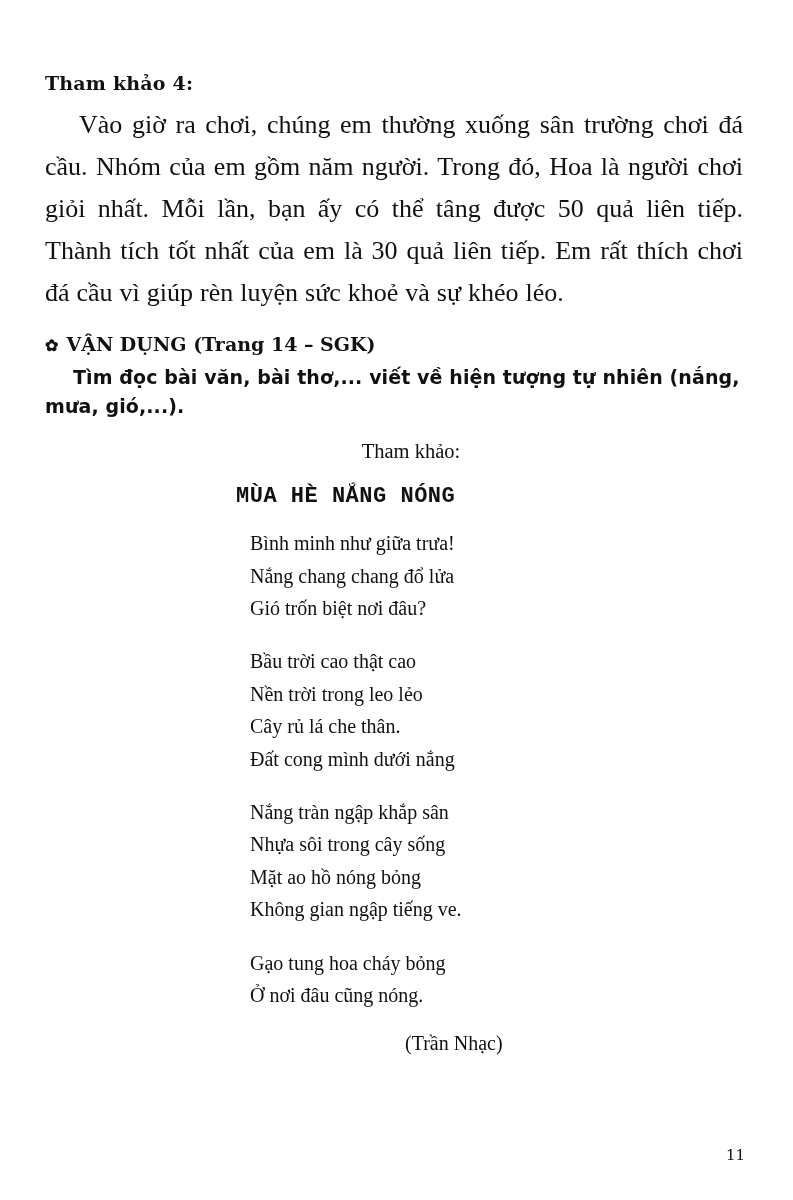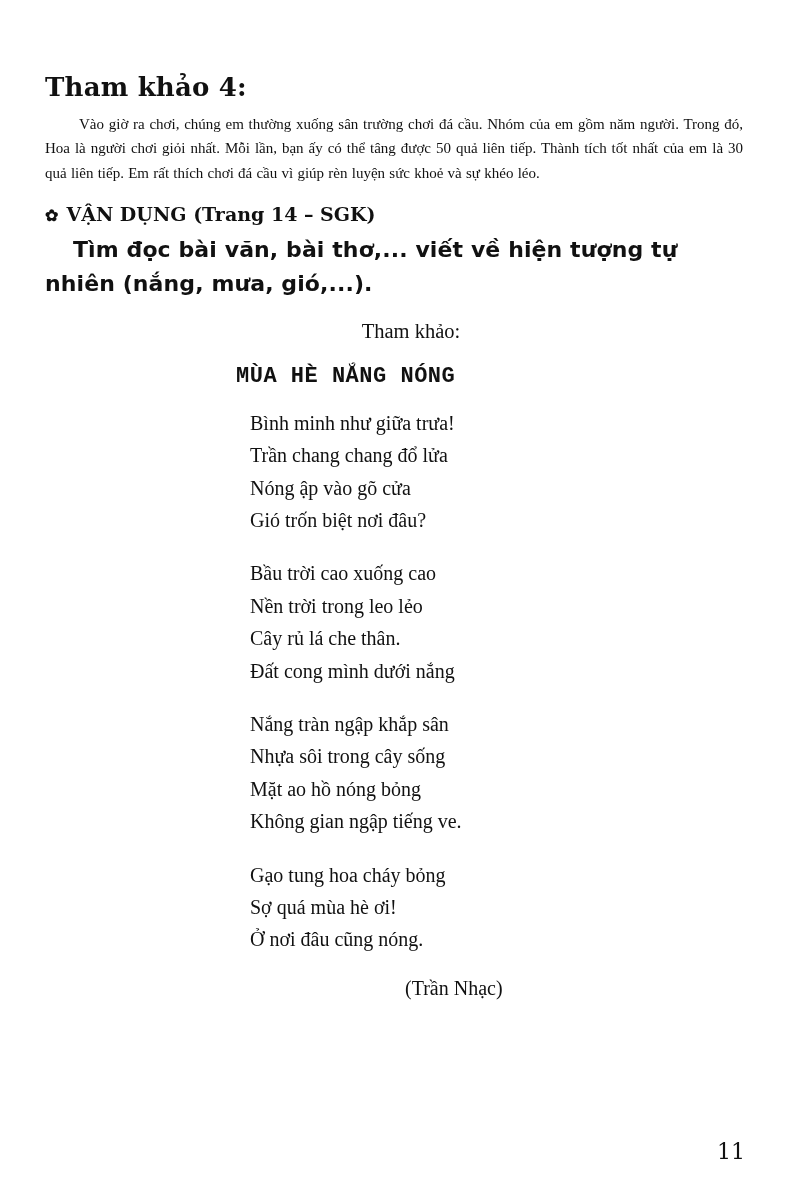--- a/index.html
+++ b/index.html
@@ -17,26 +17,26 @@
   .page {
     position: relative;
     width: 793px;
     height: 1200px;
     box-sizing: border-box;
     padding: 60px 50px 40px 45px;
   }
   .section-heading {
     font-family: "DejaVu Serif", serif;
     font-weight: bold;
-    font-size: 26px;
+    font-size: 19px;
     letter-spacing: 0.2px;
     margin: 12px 0 10px 0;
   }
   .para {
-    font-size: 15px;
+    font-size: 26px;
     line-height: 1.62;
     text-align: justify;
     text-indent: 34px;
     margin: 0 0 2px 0;
     word-spacing: 0.5px;
   }
   .vandung {
     font-family: "DejaVu Serif", serif;
     font-size: 19px;
     font-weight: bold;
@@ -45,21 +45,21 @@
     align-items: baseline;
     gap: 8px;
   }
   .vandung .flower {
     font-size: 16px;
     line-height: 1;
   }
   .task {
     font-family: "DejaVu Sans", sans-serif;
     font-weight: bold;
-    font-size: 22px;
+    font-size: 19px;
     line-height: 1.55;
     margin: 6px 0 4px 0;
     text-indent: 28px;
     letter-spacing: 0.1px;
   }
   .thamkhao {
     font-size: 20.5px;
     line-height: 1.6;
     text-indent: 34px;
     margin: 14px 0 6px 0;
@@ -88,21 +88,21 @@
   }
   .poem-author {
     font-size: 20px;
     margin-top: 9px;
     padding-left: 155px;
   }
   .page-number {
     position: absolute;
     right: 48px;
     bottom: 36px;
-    font-size: 22px;
+    font-size: 15px;
     font-family: "DejaVu Serif", serif;
     margin-top: 40px;
   }
 </style>
 </head>
 <body>
 
 <div class="page">
 
   <div class="section-heading">Tham khảo 4:</div>
@@ -116,42 +116,40 @@
 
   <p class="task">Tìm đọc bài văn, bài thơ,... viết về hiện tượng tự nhiên (nắng, mưa, gió,...).</p>
 
   <p class="thamkhao">Tham khảo:</p>
 
   <div class="poem">
     <div class="poem-title">MÙA HÈ NẮNG NÓNG</div>
 
     <div class="stanza">
       <div class="poem-line">Bình minh như giữa trưa!</div>
-      <div class="poem-line">Trần chang chang đổ lửa</div>
-      <div class="poem-line">Nóng ập vào gõ cửa</div>
+      <div class="poem-line">Nắng chang chang đổ lửa</div>
       <div class="poem-line">Gió trốn biệt nơi đâu?</div>
     </div>
 
     <div class="stanza">
-      <div class="poem-line">Bầu trời cao xuống cao</div>
+      <div class="poem-line">Bầu trời cao thật cao</div>
       <div class="poem-line">Nền trời trong leo lẻo</div>
       <div class="poem-line">Cây rủ lá che thân.</div>
       <div class="poem-line">Đất cong mình dưới nắng</div>
     </div>
 
     <div class="stanza">
       <div class="poem-line">Nắng tràn ngập khắp sân</div>
       <div class="poem-line">Nhựa sôi trong cây sống</div>
       <div class="poem-line">Mặt ao hồ nóng bỏng</div>
       <div class="poem-line">Không gian ngập tiếng ve.</div>
     </div>
 
     <div class="stanza">
       <div class="poem-line">Gạo tung hoa cháy bỏng</div>
-      <div class="poem-line">Sợ quá mùa hè ơi!</div>
       <div class="poem-line">Ở nơi đâu cũng nóng.</div>
     </div>
 
     <div class="poem-author">(Trần Nhạc)</div>
   </div>
 
   <div class="page-number">11</div>
 
 </div>
 

